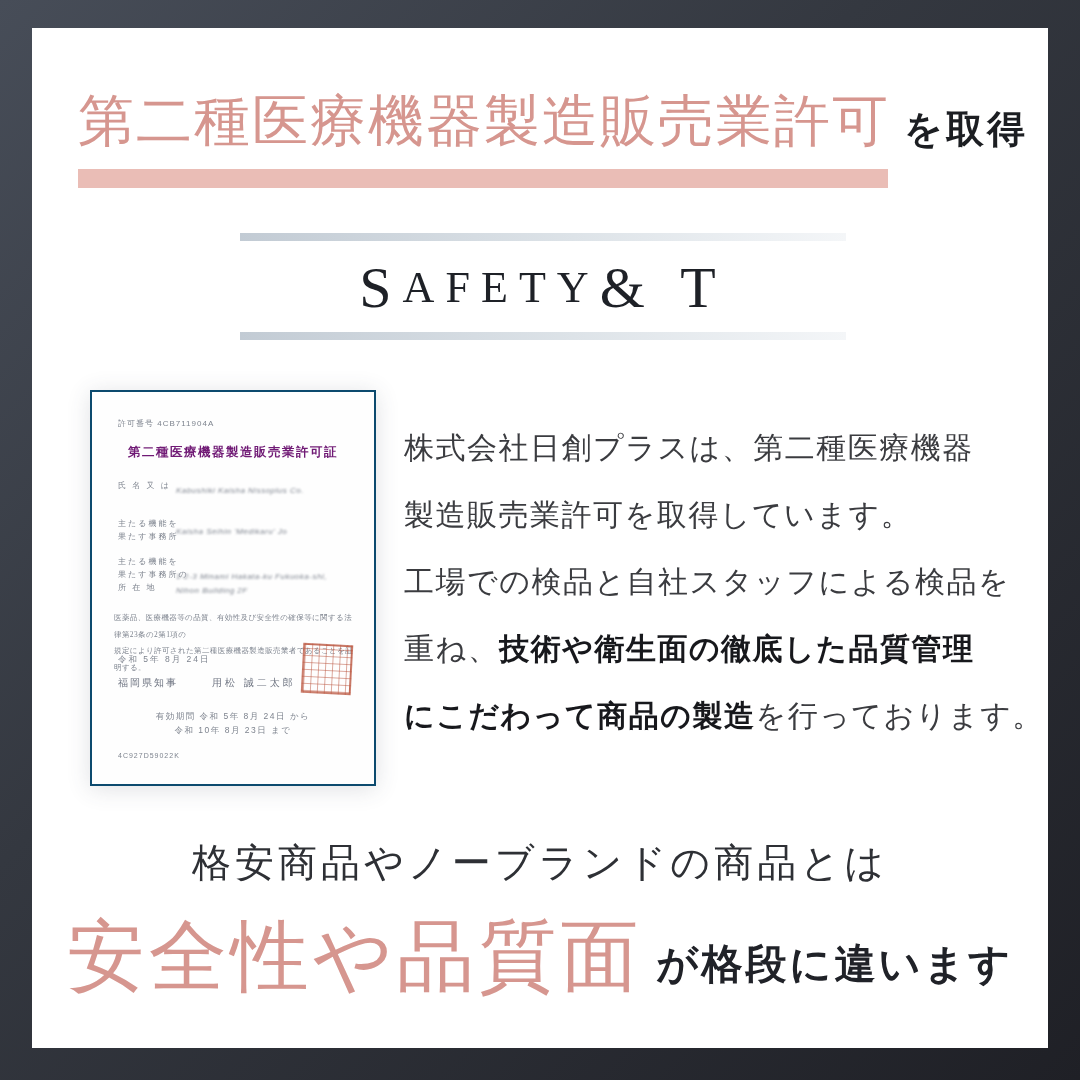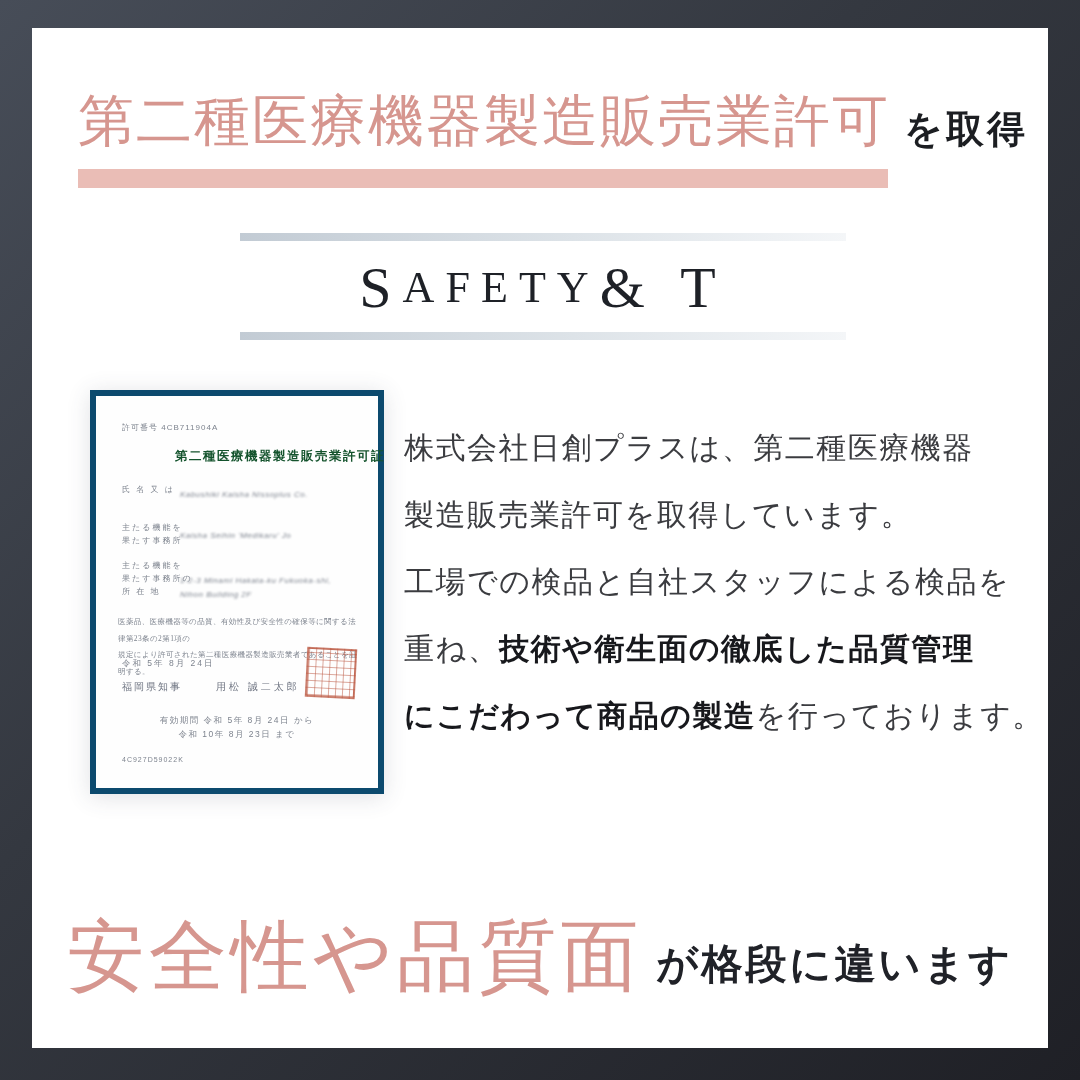--- a/index.html
+++ b/index.html
@@ -37,26 +37,26 @@
   .st-text{
     position:absolute;left:208px;top:214px;width:606px;height:90px;
     display:flex;align-items:center;justify-content:center;
     font-family:"Liberation Serif",serif;font-size:58px;letter-spacing:11px;
     color:#1e2127;white-space:nowrap;
   }
   .st-text .sc{font-size:0.76em;}
   
   .certificate{
     position:absolute;left:58px;top:362px;width:282px;height:392px;
-    background:#fefefe;border:6px solid #0c4a6e;
+    background:#fefefe;border:2px solid #0c4a6e;
     box-shadow:0 3px 22px rgba(60,70,90,0.16);
   }
   .certificate *{position:absolute;color:#7d838e;filter:blur(0.45px);white-space:pre-line;}
   .c-permit{left:26px;top:26px;font-size:8px;letter-spacing:1px;}
-  .c-title{left:0;top:52px;width:100%;text-align:center;font-size:12.5px;letter-spacing:1.5px;color:#14532d;font-weight:700;filter:blur(0.4px);padding-left:43px;}
+  .c-title{left:0;top:52px;width:100%;text-align:center;font-size:12.5px;letter-spacing:1.5px;color:#701a75;font-weight:700;filter:blur(0.4px);}
   .c-row-label{font-size:8px;letter-spacing:2px;line-height:1.6;}
   .c-row-value{font-size:8px;font-style:italic;letter-spacing:0.5px;line-height:1.7;filter:blur(0.8px);}
   .c-l1{left:26px;top:88px;} .c-v1{left:84px;top:92px;width:175px;}
   .c-l2{left:26px;top:126px;} .c-v2{left:84px;top:133px;width:175px;}
   .c-l3{left:26px;top:164px;} .c-v3{left:84px;top:178px;width:185px;}
   .c-body{left:22px;top:218px;width:240px;font-size:7.5px;line-height:2.2;letter-spacing:0.4px;filter:blur(0.7px);font-family:Liberation Serif, serif;}
   .c-date{left:26px;top:262px;font-size:8.5px;letter-spacing:2px;}
   .c-issuer{left:26px;top:284px;font-size:10px;letter-spacing:2px;color:#6d7380;}
   .c-name{left:120px;top:284px;font-size:10px;letter-spacing:3px;color:#6d7380;}
   .c-seal{
@@ -132,18 +132,19 @@
   </div>
 
   <div class="paragraph">
     <div>株式会社日創プラスは、第二種医療機器</div>
     <div>製造販売業許可を取得しています。</div>
     <div>工場での検品と自社スタッフによる検品を</div>
     <div><span>重ね、</span><b>技術や衛生面の徹底した品質管理</b></div>
     <div><b>にこだわって商品の製造</b><span>を行っております。</span></div>
   </div>
 
+  <div class="bottom-line1">格安商品やノーブランドの商品とは</div>
   <div class="bottom-line2">
     <span class="hl">安全性や品質面</span>
     <span class="sfx">が格段に違います</span>
   </div>
 
 </div>
 
 </body></html>

